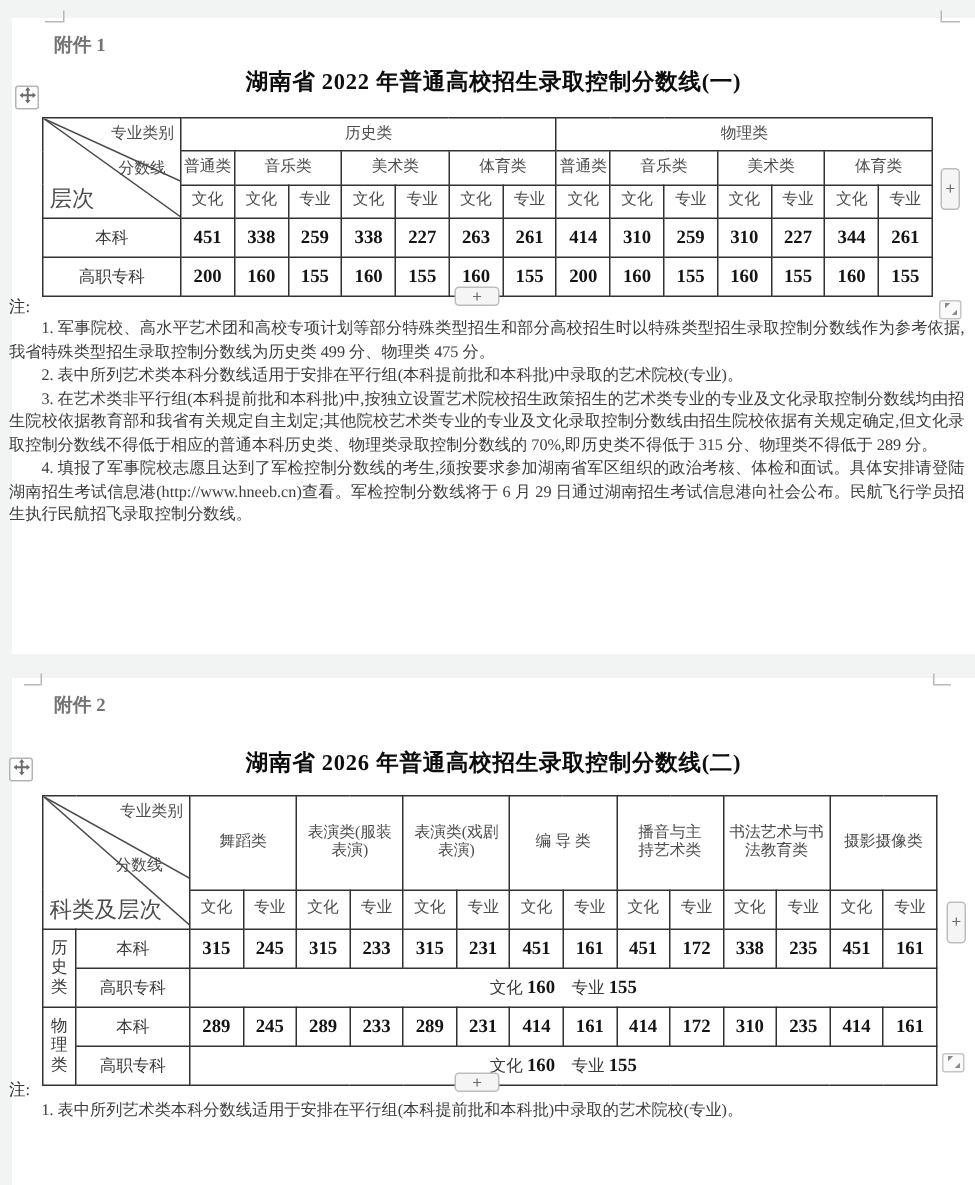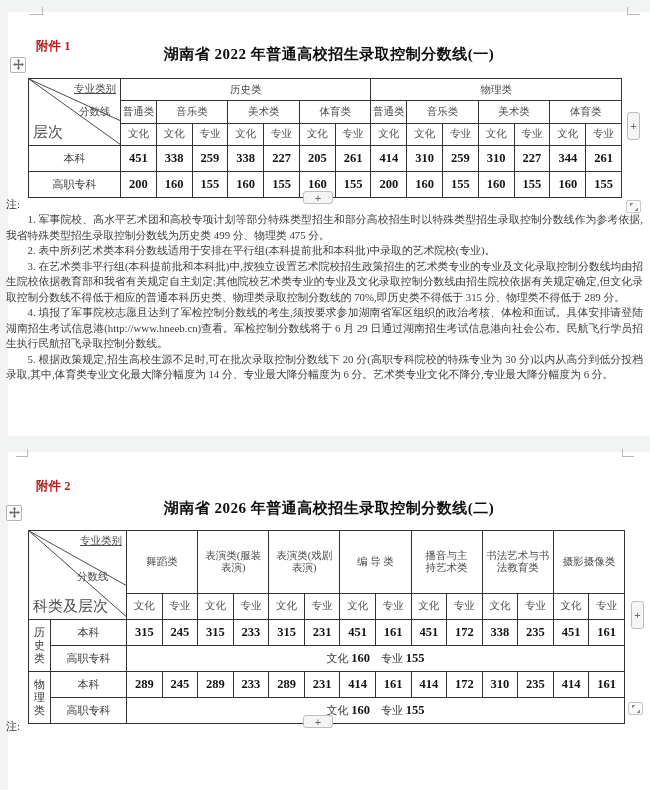--- a/index.html
+++ b/index.html
@@ -4,35 +4,35 @@
 <style>
   html,body{margin:0;padding:0;}
   body{
     width:650px;height:790px;position:relative;overflow:hidden;
     background:#f2f3f3;
     font-family:"Liberation Serif","DejaVu Serif",serif;
   }
   .page{position:absolute;left:8px;width:642px;background:#ffffff;}
   #page1{top:12px;height:424px;}
   #page2{top:452px;height:338px;}
-  .attach-label{position:absolute;font-size:12.5px;font-weight:bold;color:#b91c1c;margin-top:16px;}
+  .attach-label{position:absolute;font-size:12.5px;font-weight:bold;color:#737373;}
   .doc-title{position:absolute;left:8px;width:642px;text-align:center;
     font-size:15px;font-weight:bold;color:#0d0d0d;letter-spacing:.5px;}
   .doc-table{position:absolute;border-collapse:collapse;table-layout:fixed;background:#fff;}
   .doc-table td{border:1px solid #323232;text-align:center;vertical-align:middle;
     padding:0;overflow:hidden;}
   .hcell{font-size:10.5px;color:#4c4c4c;line-height:12px;}
   .pre{white-space:pre-line;}
   .num{font-size:12.5px;font-weight:bold;color:#141414;}
   .rlabel1{font-size:11px;color:#3a3a3a;text-align:left;padding-left:7px;}
   .rlabel2{font-size:11px;color:#3a3a3a;}
   .vlabel{font-size:11px;color:#3a3a3a;line-height:13px;padding:0 5px;}
   .diag-wrap{position:relative;width:100%;height:100%;}
   .diag-wrap svg{position:absolute;left:0;top:0;}
-  .diag-top{position:absolute;top:3px;right:4px;font-size:10.5px;color:#4c4c4c;text-decoration:underline;}
+  .diag-top{position:absolute;top:3px;right:4px;font-size:10.5px;color:#4c4c4c;}
   .diag-mid{position:absolute;font-size:10.5px;color:#4c4c4c;margin-left:26px;}
   .diag-bot{position:absolute;bottom:3px;left:4px;font-size:15px;color:#4c4c4c;}
   .merged-line{font-size:11px;color:#3a3a3a;}
   .merged-line b{font-size:12.5px;color:#141414;font-weight:bold;}
   .notes-label{position:absolute;font-size:11px;color:#333;}
   .notes{position:absolute;left:6px;width:637px;font-size:10.8px;color:#3d3d3d;
     line-height:15.5px;text-align:justify;}
   .notes p{margin:0;text-indent:2em;}
   .handle{position:absolute;width:16px;height:16px;border:1px solid #b5b5b5;
     background:#fdfdfd;border-radius:2px;display:flex;align-items:center;
@@ -128,21 +128,21 @@
     <td class="hcell">文化</td>
     <td class="hcell">专业</td>
   </tr>
   <tr style="height:26px">
     <td class="rlabel1">本科</td>
     <td class="num">451</td>
     <td class="num">338</td>
     <td class="num">259</td>
     <td class="num">338</td>
     <td class="num">227</td>
-    <td class="num">205</td>
+    <td class="num">263</td>
     <td class="num">261</td>
     <td class="num">414</td>
     <td class="num">310</td>
     <td class="num">259</td>
     <td class="num">310</td>
     <td class="num">227</td>
     <td class="num">344</td>
     <td class="num">261</td>
   </tr>
   <tr style="height:26px">
@@ -175,21 +175,20 @@
       </svg>
   </span>
 </div>
 
 <div class="notes-label" style="left:6px;top:197px;">注:</div>
 <div class="notes" style="top:212px;">
   <p>1. 军事院校、高水平艺术团和高校专项计划等部分特殊类型招生和部分高校招生时以特殊类型招生录取控制分数线作为参考依据,我省特殊类型招生录取控制分数线为历史类 499 分、物理类 475 分。</p>
   <p>2. 表中所列艺术类本科分数线适用于安排在平行组(本科提前批和本科批)中录取的艺术院校(专业)。</p>
   <p>3. 在艺术类非平行组(本科提前批和本科批)中,按独立设置艺术院校招生政策招生的艺术类专业的专业及文化录取控制分数线均由招生院校依据教育部和我省有关规定自主划定;其他院校艺术类专业的专业及文化录取控制分数线由招生院校依据有关规定确定,但文化录取控制分数线不得低于相应的普通本科历史类、物理类录取控制分数线的 70%,即历史类不得低于 315 分、物理类不得低于 289 分。</p>
   <p>4. 填报了军事院校志愿且达到了军检控制分数线的考生,须按要求参加湖南省军区组织的政治考核、体检和面试。具体安排请登陆湖南招生考试信息港(http://www.hneeb.cn)查看。军检控制分数线将于 6 月 29 日通过湖南招生考试信息港向社会公布。民航飞行学员招生执行民航招飞录取控制分数线。</p>
-  <p>5. 根据政策规定,招生高校生源不足时,可在批次录取控制分数线下 20 分(高职专科院校的特殊专业为 30 分)以内从高分到低分投档录取,其中,体育类专业文化最大降分幅度为 14 分、专业最大降分幅度为 6 分。艺术类专业文化不降分,专业最大降分幅度为 6 分。</p>
 </div>
 
 <div class="page" id="page2"></div>
 
 <div class="crop" style="left:16px;top:456px;width:11px;height:1px;"></div>
 <div class="crop" style="left:27px;top:449px;width:1px;height:8px;"></div>
 <div class="crop" style="left:623px;top:456px;width:11px;height:1px;"></div>
 <div class="crop" style="left:622px;top:449px;width:1px;height:8px;"></div>
 
 <div class="attach-label" style="left:36px;top:462px;">附件 2</div>
@@ -326,13 +325,14 @@
   <span>
     <svg width="10" height="10" viewBox="0 0 10 10">
         <path d="M1 1 L4.5 1 L1 4.5 Z" fill="#8a8a8a"></path>
         <path d="M9 9 L5.5 9 L9 5.5 Z" fill="#8a8a8a"></path>
       </svg>
   </span>
 </div>
 
 <div class="notes-label" style="left:6px;top:719px;">注:</div>
 <div class="notes" style="top:733px;">
+  <p>1. 表中所列艺术类本科分数线适用于安排在平行组(本科提前批和本科批)中录取的艺术院校(专业)。</p>
 </div>
 
 </body></html>

